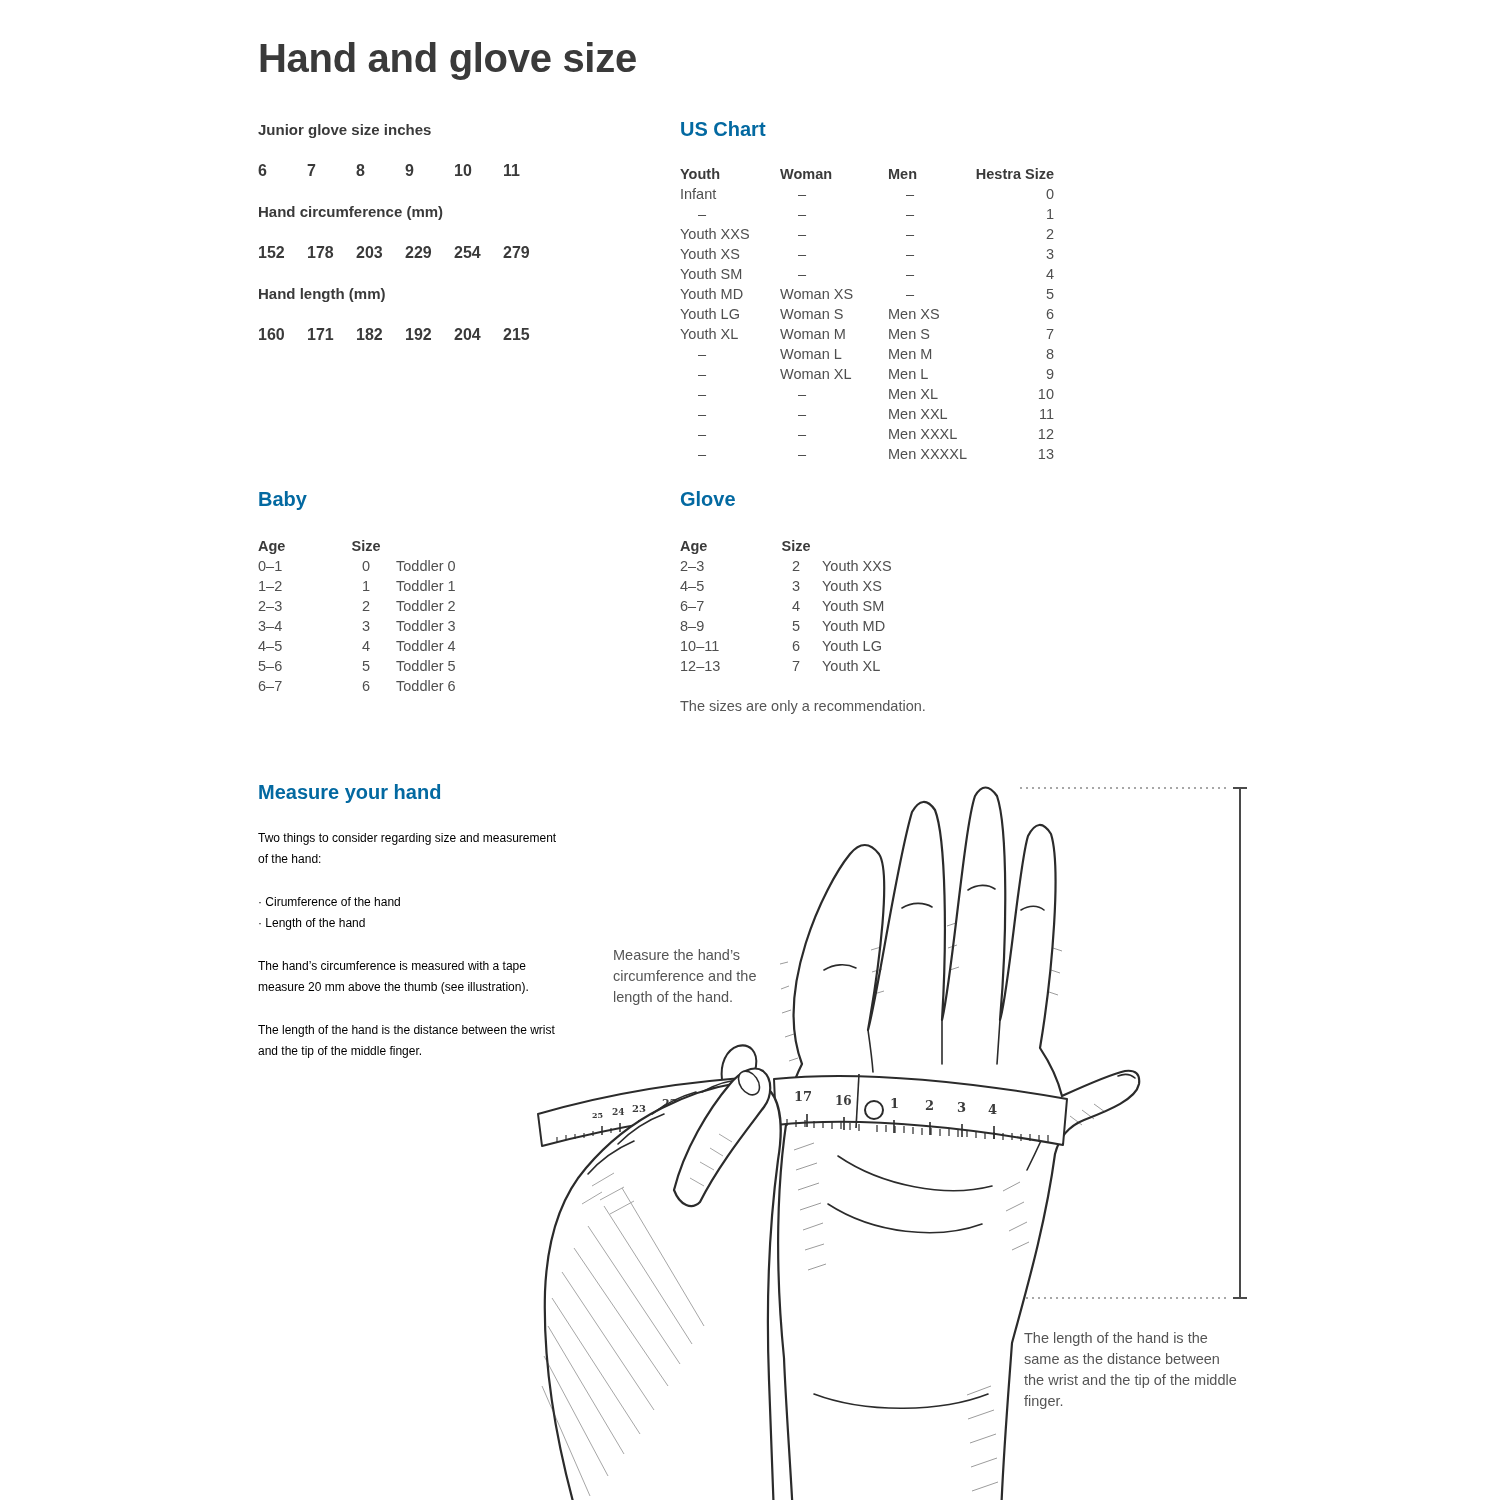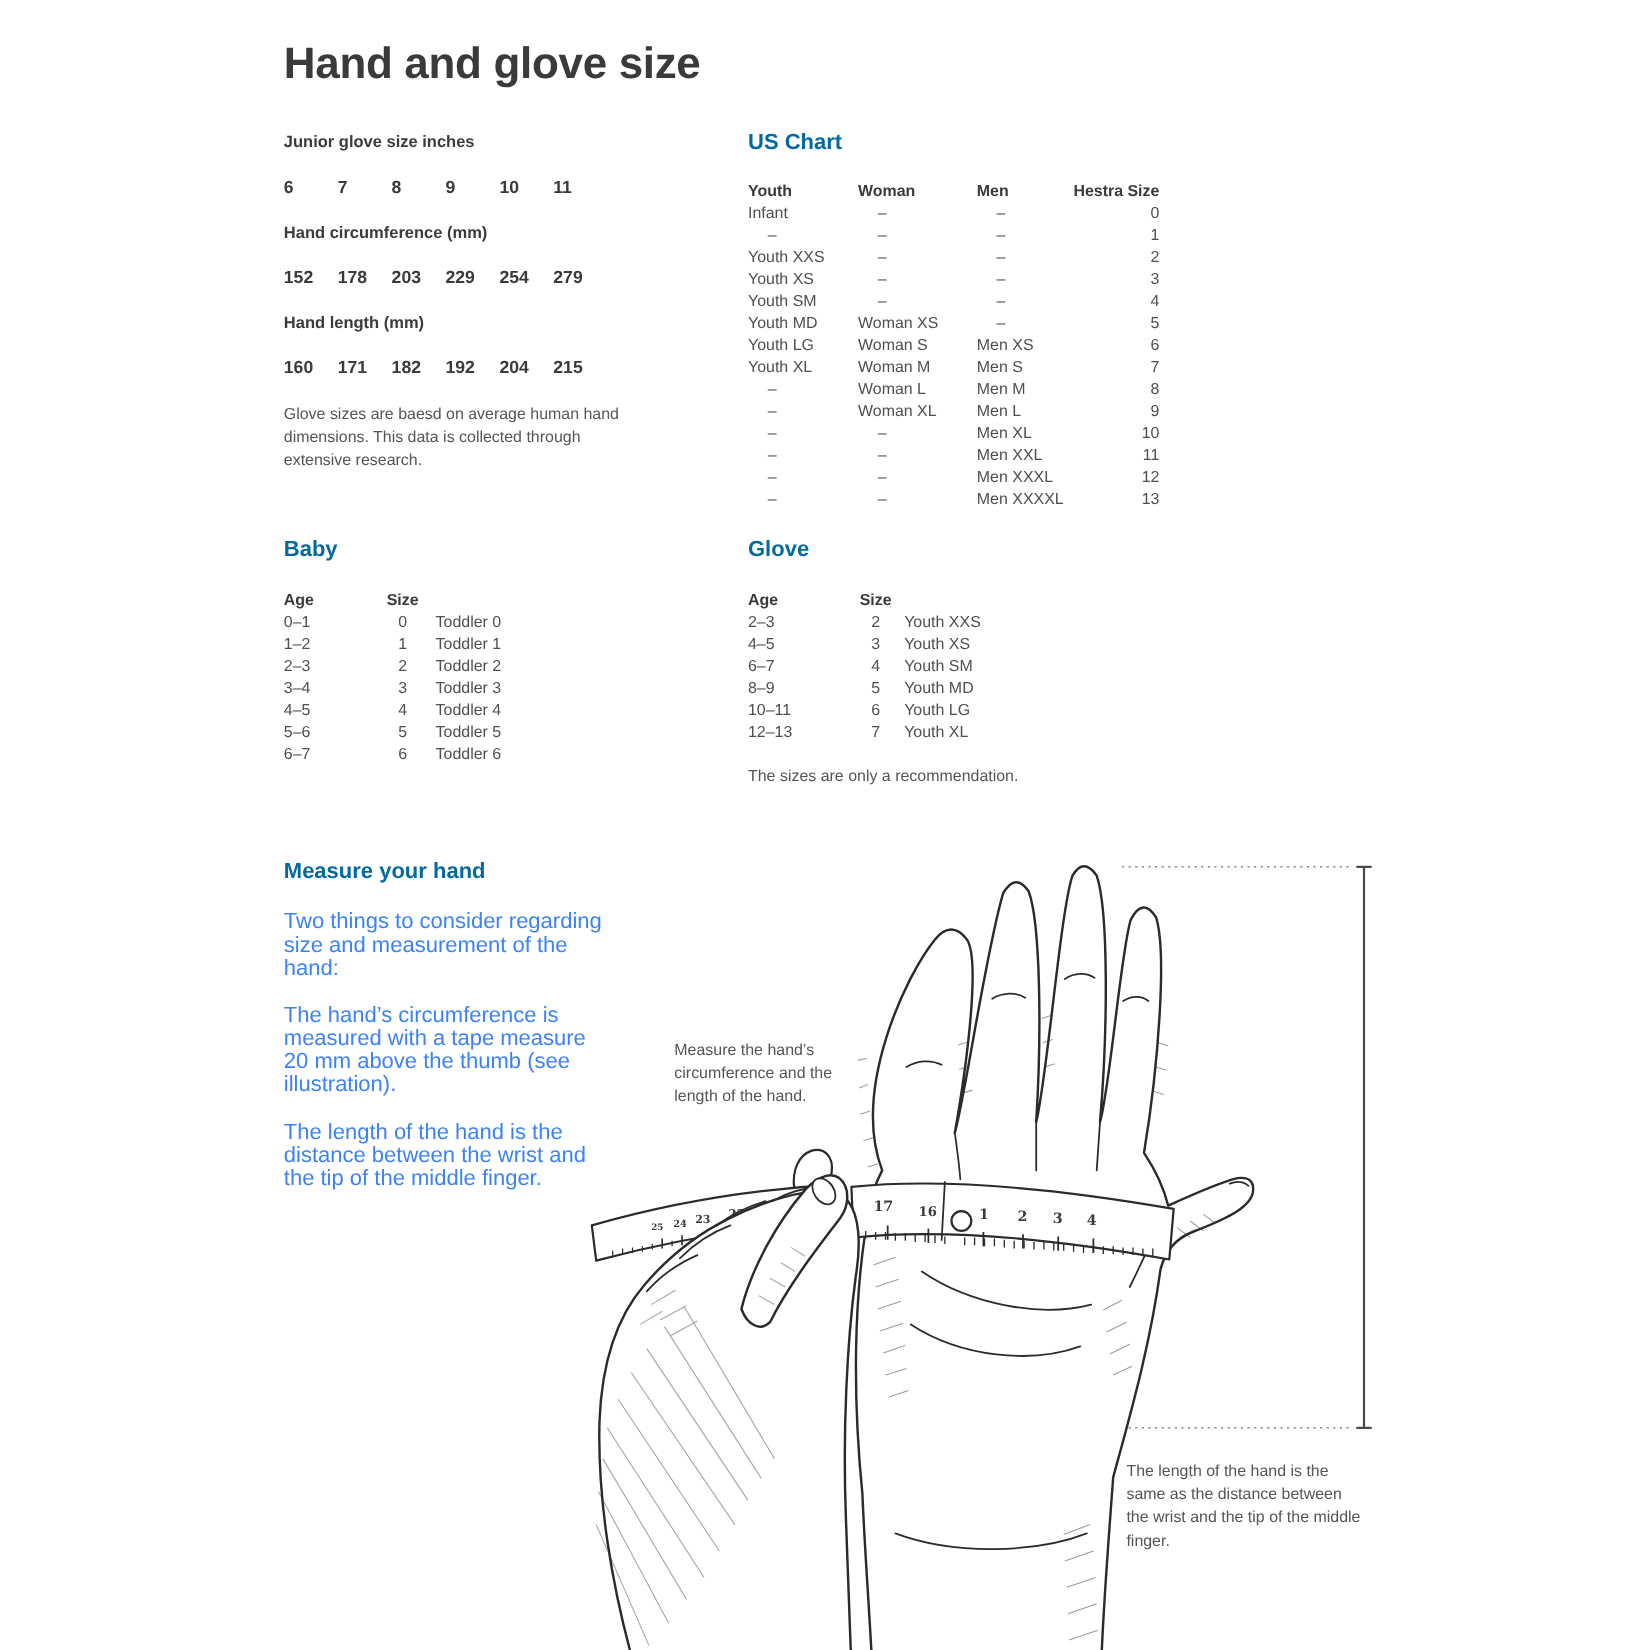--- a/index.html
+++ b/index.html
@@ -21,21 +21,21 @@
   .us .trow{grid-template-columns:100px 108px 78px 88px}
   .us .col3{text-align:right}
   .us .dash{padding-left:18px}
   .baby .trow{grid-template-columns:92px 32px auto}
   .baby .col1{text-align:center}
   .baby .col2{padding-left:14px}
   .jr .trow{grid-template-columns:100px 32px auto}
   .jr .col1{text-align:center}
   .jr .col2{padding-left:10px}
   .h2m{margin:0 0 18px;height:28px}
-  .bodytext{font-size:20px;line-height:21px;color:#3b82f6}
+  .bodytext{font-size:12px;line-height:21px;color:#000000}
   .bodytext p{margin:0 0 22px}
   .bullet{margin-left:-12px;padding-left:12px}
   .bullet::before{content:"· "}
   .cap{font-size:14.5px;line-height:21px;color:#555}
   .tnote{font-size:14.5px;color:#555;margin-top:22px}
   svg text{font-family:"DejaVu Serif",serif;font-weight:bold;fill:#3b3b3b}
 </style>
 </head>
 <body>
 
@@ -64,21 +64,20 @@
       <div class="lbl">Hand length (mm)</div>
       <div class="nums">
         <span>160</span>
         <span>171</span>
         <span>182</span>
         <span>192</span>
         <span>204</span>
         <span>215</span>
       </div>
     </div>
-  <div class="note">Glove sizes are baesd on average human hand dimensions. This data is collected through extensive research.</div>
 </div>
 
 <div class="abs us tbl" style="left:680px;top:118px;width:380px">
   <div class="h2 h2m">US Chart</div>
   <div class="trow thead">
     <span class="col0">Youth</span>
     <span class="col1">Woman</span>
     <span class="col2">Men</span>
     <span class="col3">Hestra Size</span>
   </div>
@@ -255,20 +254,24 @@
         <span class="col2">Youth XL</span>
       </div>
     </div>
   <div class="tnote">The sizes are only a recommendation.</div>
 </div>
 
 <div class="abs h2" style="left:258px;top:781px">Measure your hand</div>
 
 <div class="abs bodytext" style="left:258px;top:828px;width:300px">
   <p>Two things to consider regarding size and measurement of the hand:</p>
+  <p>
+    <span class="bullet" style="display:block">Cirumference of the hand</span>
+    <span class="bullet" style="display:block">Length of the hand</span>
+  </p>
   <p>The hand’s circumference is measured with a tape measure 20 mm above the thumb (see illustration).</p>
   <p>The length of the hand is the distance between the wrist and the tip of the middle finger.</p>
 </div>
 
 <div class="abs cap" style="left:613px;top:945px;width:160px">Measure the hand’s circumference and the length of the hand.</div>
 <div class="abs cap" style="left:1024px;top:1328px;width:215px">The length of the hand is the same as the distance between the wrist and the tip of the middle finger.</div>
 
 <svg class="abs" style="left:522px;top:758px" width="730" height="742" viewBox="0 0 730 742">
 
   <g stroke="#8a8a8a" stroke-width="1.4" fill="none" stroke-dasharray="2 4">

